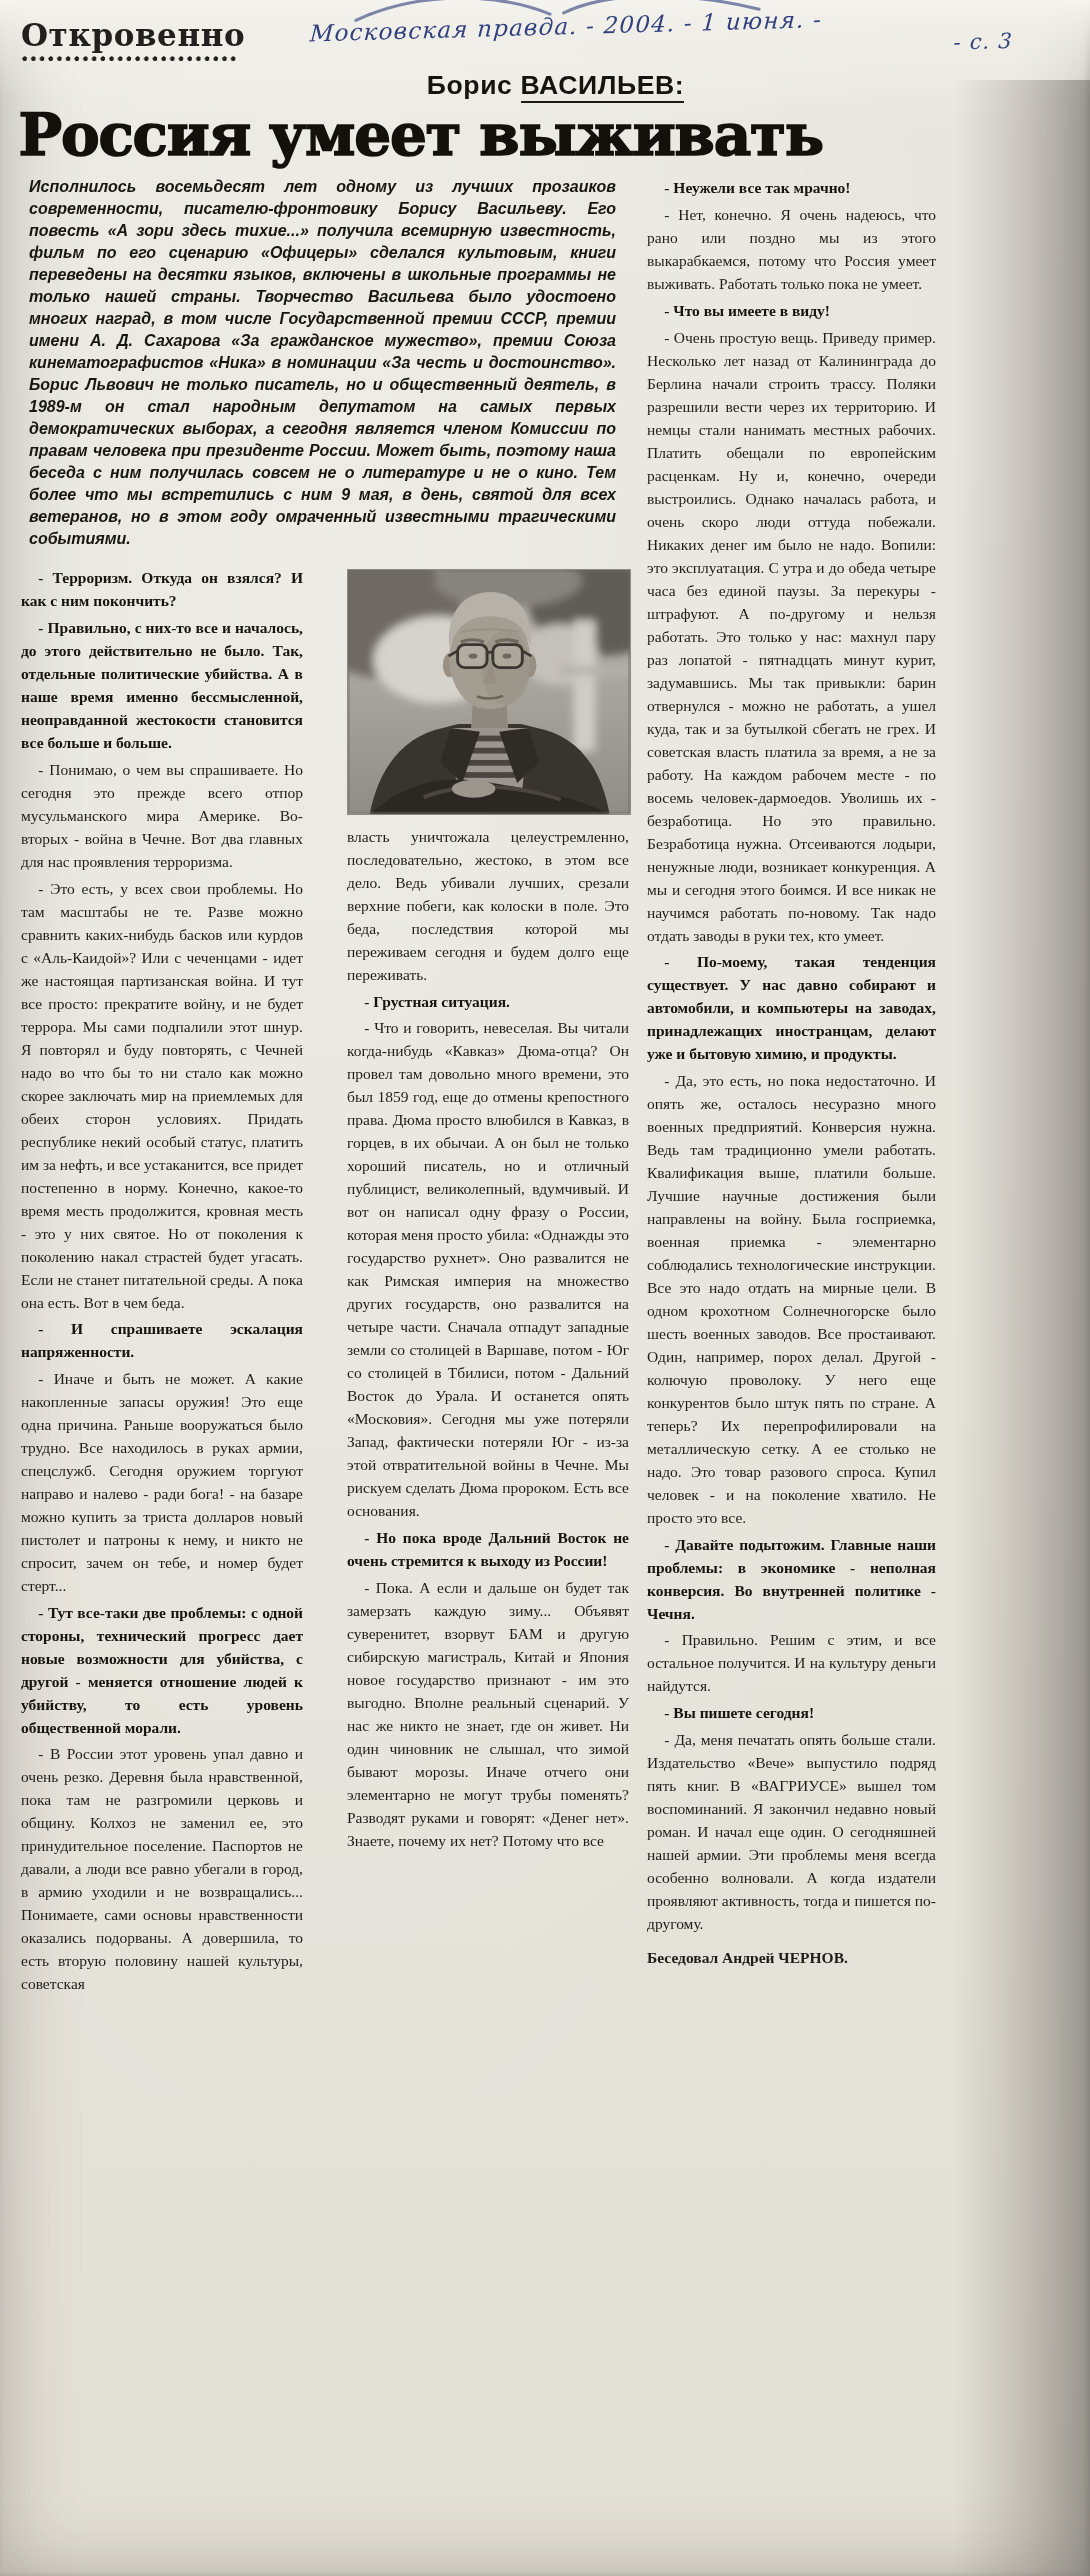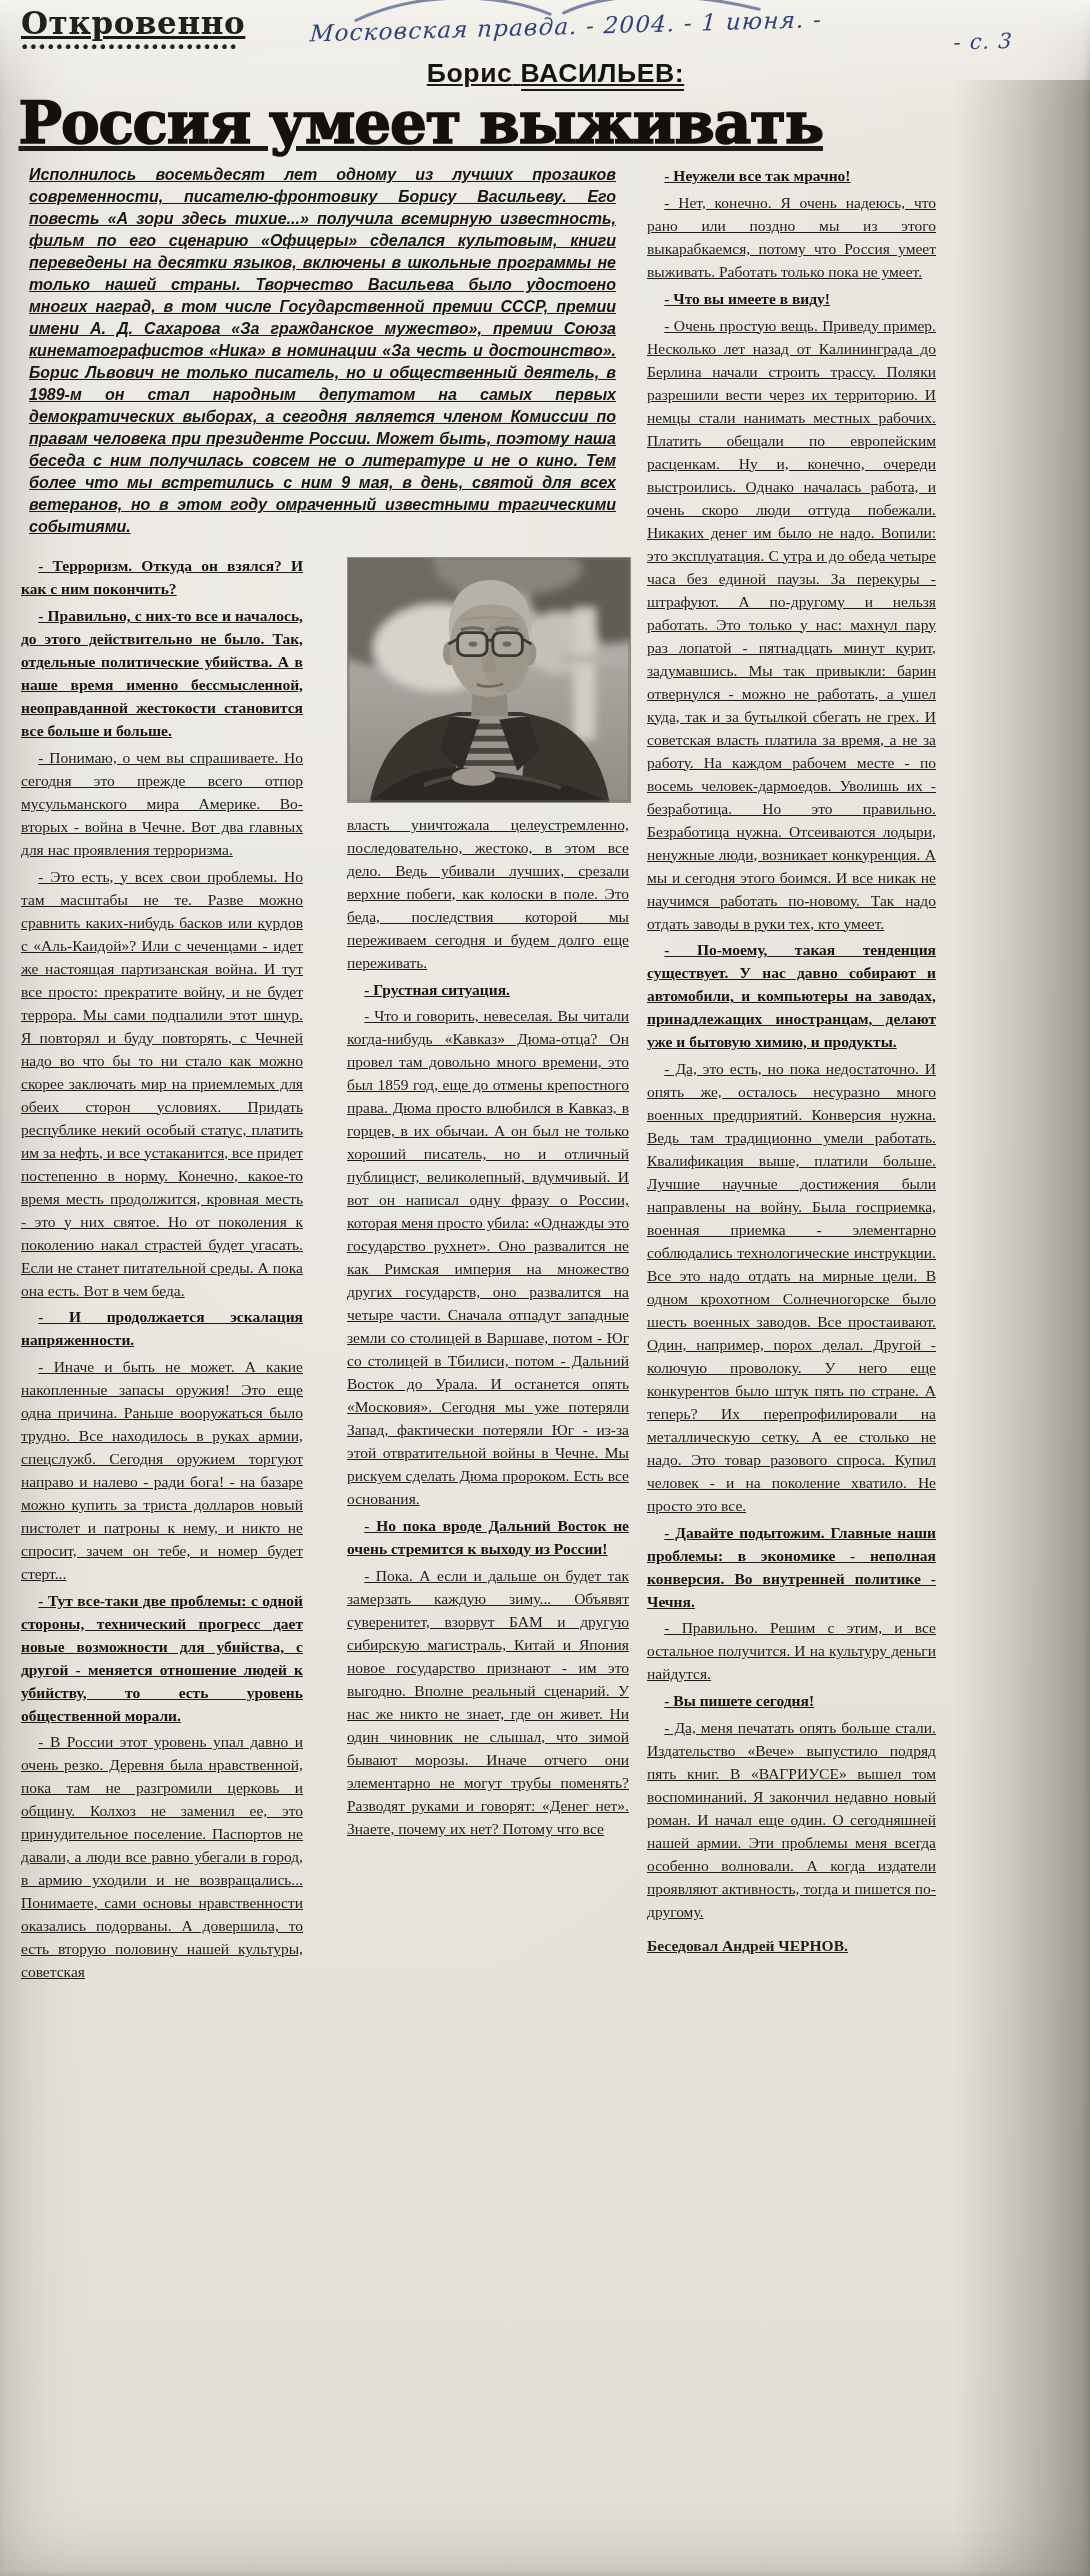--- a/index.html
+++ b/index.html
@@ -19,21 +19,21 @@
   }
   .paper::before{
     content:"";position:absolute;top:0;left:0;right:0;height:99px;
     background:linear-gradient(#f6f4ee, rgba(246,244,238,0));pointer-events:none;
   }
   .paper::after{
     content:"";position:absolute;top:80px;right:0;bottom:0;width:136px;
     background:linear-gradient(to right, rgba(108,104,97,0) 0%, rgba(108,104,97,0.28) 55%, rgba(92,89,82,0.46) 100%);
     pointer-events:none;
   }
-  .inner{position:relative;padding:7px 0 0 21px;text-decoration:underline;}
+  .inner{position:relative;padding:19px 0 0 21px;}
 
   
   .rubric{
     font-family:"DejaVu Serif", serif;
     font-weight:bold;font-size:31px;letter-spacing:0.6px;color:#22201c;
     line-height:1.05;
   }
   .dots{
     width:215px;height:8px;margin-top:3.1px;
     background-image:radial-gradient(circle at 3.7px 3.7px,#24221e 2.1px,rgba(0,0,0,0) 2.6px);
@@ -117,21 +117,21 @@
       <div class="main">
 
         <div class="left-area">
           <p class="lead">Исполнилось восемьдесят лет одному из лучших прозаиков современности, писателю-фронтовику Борису Васильеву. Его повесть «А зори здесь тихие...» получила всемирную известность, фильм по его сценарию «Офицеры» сделался культовым, книги переведены на десятки языков, включены в школьные программы не только нашей страны. Творчество Васильева было удостоено многих наград, в том числе Государственной премии СССР, премии имени А. Д. Сахарова «За гражданское мужество», премии Союза кинематографистов «Ника» в номинации «За честь и достоинство». Борис Львович не только писатель, но и общественный деятель, в 1989-м он стал народным депутатом на самых первых демократических выборах, а сегодня является членом Комиссии по правам человека при президенте России. Может быть, поэтому наша беседа с ним получилась совсем не о литературе и не о кино. Тем более что мы встретились с ним 9 мая, в день, святой для всех ветеранов, но в этом году омраченный известными трагическими событиями.</p>
           <div class="two-cols">
             <div class="col">
                 <p class="q">- Терроризм. Откуда он взялся? И как с ним покончить?</p>
                 <p class="q">- Правильно, с них-то все и началось, до этого действительно не было. Так, отдельные политические убийства. А в наше время именно бессмысленной, неоправданной жестокости становится все больше и больше.</p>
                 <p class="a">- Понимаю, о чем вы спрашиваете. Но сегодня это прежде всего отпор мусульманского мира Америке. Во-вторых - война в Чечне. Вот два главных для нас проявления терроризма.</p>
                 <p class="a">- Это есть, у всех свои проблемы. Но там масштабы не те. Разве можно сравнить каких-нибудь басков или курдов с «Аль-Каидой»? Или с чеченцами - идет же настоящая партизанская война. И тут все просто: прекратите войну, и не будет террора. Мы сами подпалили этот шнур. Я повторял и буду повторять, с Чечней надо во что бы то ни стало как можно скорее заключать мир на приемлемых для обеих сторон условиях. Придать республике некий особый статус, платить им за нефть, и все устаканится, все придет постепенно в норму. Конечно, какое-то время месть продолжится, кровная месть - это у них святое. Но от поколения к поколению накал страстей будет угасать. Если не станет питательной среды. А пока она есть. Вот в чем беда.</p>
-                <p class="q">- И продолжается эскалация напряженности.</p>
+                <p class="q">- И спрашиваете эскалация напряженности.</p>
                 <p class="a">- Иначе и быть не может. А какие накопленные запасы оружия! Это еще одна причина. Раньше вооружаться было трудно. Все находилось в руках армии, спецслужб. Сегодня оружием торгуют направо и налево - ради бога! - на базаре можно купить за триста долларов новый пистолет и патроны к нему, и никто не спросит, зачем он тебе, и номер будет стерт...</p>
                 <p class="q">- Тут все-таки две проблемы: с одной стороны, технический прогресс дает новые возможности для убийства, с другой - меняется отношение людей к убийству, то есть уровень общественной морали.</p>
                 <p class="a">- В России этот уровень упал давно и очень резко. Деревня была нравственной, пока там не разгромили церковь и общину. Колхоз не заменил ее, это принудительное поселение. Паспортов не давали, а люди все равно убегали в город, в армию уходили и не возвращались... Понимаете, сами основы нравственности оказались подорваны. А довершила, то есть вторую половину нашей культуры, советская</p>
               </div>
             <div class="col">
               <div class="photo">
                 <svg viewBox="0 0 440 380">
                   <defs>
                     <linearGradient id="pbg" x1="0" y1="0" x2="0" y2="1">
                       <stop offset="0" stop-color="#bab7b1"></stop>

